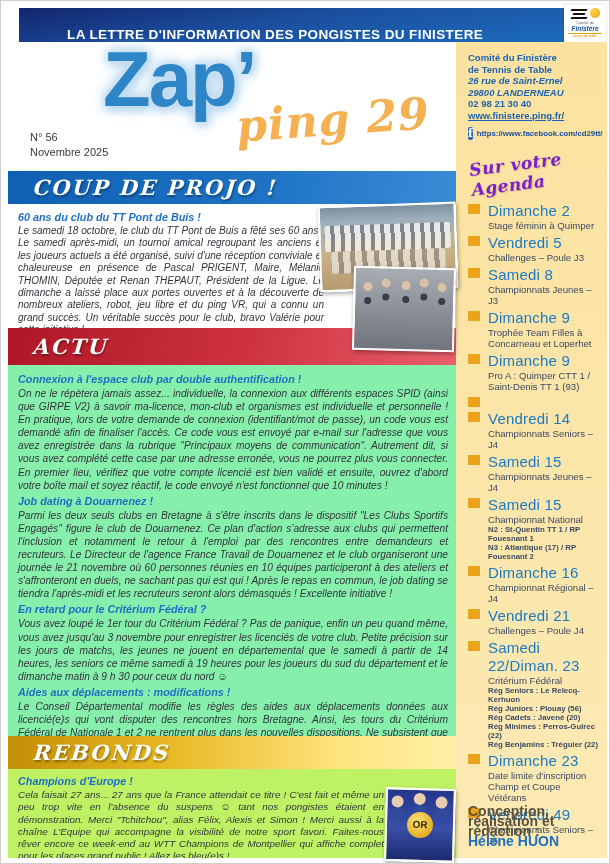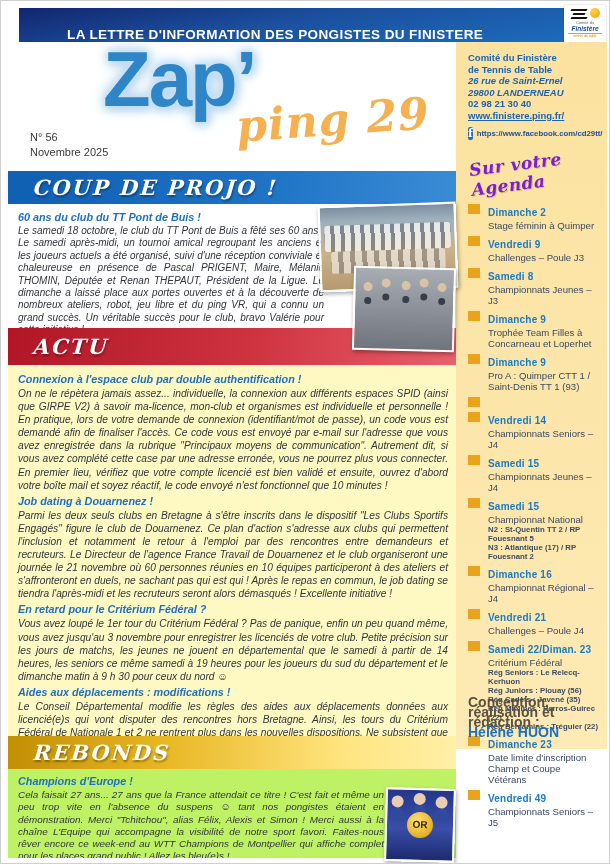--- a/index.html
+++ b/index.html
@@ -29,36 +29,36 @@
   
   .masthead{position:absolute;left:7px;top:41px;width:448px;height:129px;background:#fff;}
   .zap{position:absolute;left:95px;top:-8px;font-size:78px;font-weight:bold;color:#2e86c8;
        letter-spacing:-2px;
        text-shadow:0 0 6px #cfe4f5,0 0 12px #b6d6ef,0 0 18px #b6d6ef,2px 2px 10px #a9cfec;}
   .ping29{position:absolute;left:228px;top:52px;font-family:"DejaVu Serif",serif;font-style:italic;
           font-weight:bold;font-size:44px;color:#f5b052;transform:rotate(-4deg);letter-spacing:1px;}
   .issue{position:absolute;left:22px;top:88px;font-size:11px;color:#3a3a3a;line-height:15px;}
 
   
-  .sidebar{position:absolute;left:455px;top:41px;width:151px;height:707px;
+  .sidebar{position:absolute;left:455px;top:41px;width:151px;height:816px;
            background:linear-gradient(180deg,#fbe2a0 0%,#fce6ab 60%,#fdeab4 100%);
            box-sizing:border-box;padding:10px 8px 0 12px;}
   .addr{color:#1d63b2;font-size:9.5px;line-height:11.5px;font-weight:bold;}
   .addr .it{font-style:italic;}
   .addr .lnk{text-decoration:underline;cursor:pointer;}
   .fbrow{display:flex;align-items:center;margin-top:6px;}
   .fbicon{width:13px;height:13px;background:#2e6ab8;border-radius:2px;color:#fff;font-weight:bold;
           font-size:11px;line-height:13px;text-align:center;margin-right:4px;font-family:"DejaVu Serif",serif;}
   .fburl{color:#1d4f9e;font-size:7.8px;font-weight:bold;}
   .agenda-title{font-family:"DejaVu Serif",serif;font-style:italic;font-weight:bold;font-size:17px;
                 color:#7a1fd4;transform:rotate(-7deg);margin:12px 0 10px 2px;letter-spacing:.5px;
                 text-shadow:1px 1px 0 #e8c87a;}
   .ag-item{display:flex;margin-bottom:3px;}
   .ag-bullet{flex:0 0 12px;width:12px;height:10px;background:#eaa41b;margin:2px 8px 0 0;}
-  .ag-day{color:#1b7ac8;font-weight:bold;font-size:10px;line-height:13px;letter-spacing:.2px;text-align:right;}
+  .ag-day{color:#1b7ac8;font-weight:normal;font-size:15px;line-height:13px;letter-spacing:.2px;text-align:right;}
   .ag-event{color:#3c4a63;font-size:9.6px;line-height:11px;font-weight:500;}
   .ag-detail{color:#3c4a63;font-size:7.8px;line-height:9px;font-weight:bold;}
   .credit{position:absolute;left:12px;bottom:12px;font-size:14px;line-height:10px;}
   .credit .lab{color:#5a5140;font-weight:bold;}
   .credit .nam{color:#1d6fc0;font-weight:bold;}
 
   
   .main{position:absolute;left:7px;top:170px;width:448px;}
   .banner{height:33px;display:flex;align-items:center;}
   .banner .bt{font-family:"DejaVu Serif",serif;font-style:italic;font-weight:bold;font-size:21px;
@@ -66,21 +66,21 @@
               text-shadow:1px 2px 2px rgba(0,0,0,.35);}
   .b-blue{background:linear-gradient(100deg,#0f5fb2 0%,#1d72c4 55%,#3b8cd6 100%);}
   .b-red{height:37px;background:linear-gradient(100deg,#b01626 0%,#cf3340 55%,#e8606b 100%);}
   .b-gold{background:linear-gradient(90deg,#c28f05 0%,#e8b723 35%,#ffe580 75%,#fff0a8 100%);}
 
   .projo-body{height:124px;background:#fff;padding:4px 24px 0 10px;box-sizing:border-box;overflow:hidden;}
   .art-head{color:#1e6fc4;font-weight:bold;font-style:italic;font-size:10.8px;line-height:13px;margin:3px 0 1px;}
   .art-body{font-style:italic;font-size:10px;line-height:12.4px;text-align:justify;color:#31353b;}
   .projo-text{width:306px;}
 
-  .actu-body{height:371px;background:#fef9c3;padding:5px 8px 0 10px;box-sizing:border-box;overflow:hidden;}
+  .actu-body{height:371px;background:#86efac;padding:5px 8px 0 10px;box-sizing:border-box;overflow:hidden;}
   .actu-body .art-body{font-size:10.2px;line-height:13.1px;}
 
   .rebonds-body{height:89px;background:#bef264;padding:3px 6px 0 10px;box-sizing:border-box;overflow:hidden;}
   .rebonds-text{width:366px;}
   .rebonds-body .art-body{font-size:9.9px;line-height:12.3px;}
 
   
   .photo{position:absolute;background:#889;box-shadow:1px 2px 4px rgba(0,0,0,.35);border:2px solid #fff;}
   .ph-group{left:318px;top:203px;width:134px;height:82px;transform:rotate(-2deg);z-index:6;
             background:linear-gradient(180deg,#7d8ea0 0%,#9fb0bd 18%,#cab289 55%,#b79a6f 100%);}
@@ -198,21 +198,21 @@
       <span class="fburl">https://www.facebook.com/cd29tt/</span>
     </div>
     <div class="agenda-title">Sur votre Agenda</div>
 
     <div class="ag-item">
         <span class="ag-bullet"></span>
         <span><span class="ag-day">Dimanche 2</span><div class="ag-event">Stage féminin à Quimper</div></span>
       </div>
     <div class="ag-item">
         <span class="ag-bullet"></span>
-        <span><span class="ag-day">Vendredi 9</span><div class="ag-event">Challenges – Poule J3</div></span>
+        <span><span class="ag-day">Vendredi 5</span><div class="ag-event">Challenges – Poule J3</div></span>
       </div>
     <div class="ag-item">
         <span class="ag-bullet"></span>
         <span><span class="ag-day">Samedi 8</span><div class="ag-event">Championnats Jeunes – J3</div></span>
       </div>
     <div class="ag-item">
         <span class="ag-bullet"></span>
         <span><span class="ag-day">Dimanche 9</span><div class="ag-event">Trophée Team Filles à Concarneau et Loperhet</div></span>
       </div>
     <div class="ag-item">
@@ -225,33 +225,33 @@
     <div class="ag-item">
         <span class="ag-bullet"></span>
         <span><span class="ag-day">Vendredi 14</span><div class="ag-event">Championnats Seniors – J4</div></span>
       </div>
     <div class="ag-item">
         <span class="ag-bullet"></span>
         <span><span class="ag-day">Samedi 15</span><div class="ag-event">Championnats Jeunes – J4</div></span>
       </div>
     <div class="ag-item">
         <span class="ag-bullet"></span>
-        <span><span class="ag-day">Samedi 15</span><div class="ag-event">Championnat National</div><div class="ag-detail">N2 : St-Quentin TT 2 / RP Fouesnant 5</div><div class="ag-detail">N3 : Atlantique (17) / RP Fouesnant 2</div></span>
+        <span><span class="ag-day">Samedi 15</span><div class="ag-event">Championnat National</div><div class="ag-detail">N2 : St-Quentin TT 1 / RP Fouesnant 1</div><div class="ag-detail">N3 : Atlantique (17) / RP Fouesnant 2</div></span>
       </div>
     <div class="ag-item">
         <span class="ag-bullet"></span>
         <span><span class="ag-day">Dimanche 16</span><div class="ag-event">Championnat Régional – J4</div></span>
       </div>
     <div class="ag-item">
         <span class="ag-bullet"></span>
         <span><span class="ag-day">Vendredi 21</span><div class="ag-event">Challenges – Poule J4</div></span>
       </div>
     <div class="ag-item">
         <span class="ag-bullet"></span>
-        <span><span class="ag-day">Samedi 22/Diman. 23</span><div class="ag-event">Critérium Fédéral</div><div class="ag-detail">Rég Seniors : Le Relecq-Kerhuon</div><div class="ag-detail">Rég Juniors : Plouay (56)</div><div class="ag-detail">Rég Cadets : Javené (35)</div><div class="ag-detail">Rég Minimes : Perros-Guirec (22)</div><div class="ag-detail">Rég Benjamins : Tréguier (22)</div></span>
+        <span><span class="ag-day">Samedi 22/Diman. 23</span><div class="ag-event">Critérium Fédéral</div><div class="ag-detail">Rég Seniors : Le Relecq-Kerhuon</div><div class="ag-detail">Rég Juniors : Plouay (56)</div><div class="ag-detail">Rég Cadets : Javené (20)</div><div class="ag-detail">Rég Minimes : Perros-Guirec (22)</div><div class="ag-detail">Rég Benjamins : Tréguier (22)</div></span>
       </div>
     <div class="ag-item">
         <span class="ag-bullet"></span>
         <span><span class="ag-day">Dimanche 23</span><div class="ag-event">Date limite d'inscription Champ et Coupe Vétérans</div></span>
       </div>
     <div class="ag-item">
         <span class="ag-bullet"></span>
         <span><span class="ag-day">Vendredi 49</span><div class="ag-event">Championnats Seniors – J5</div></span>
       </div>
 

